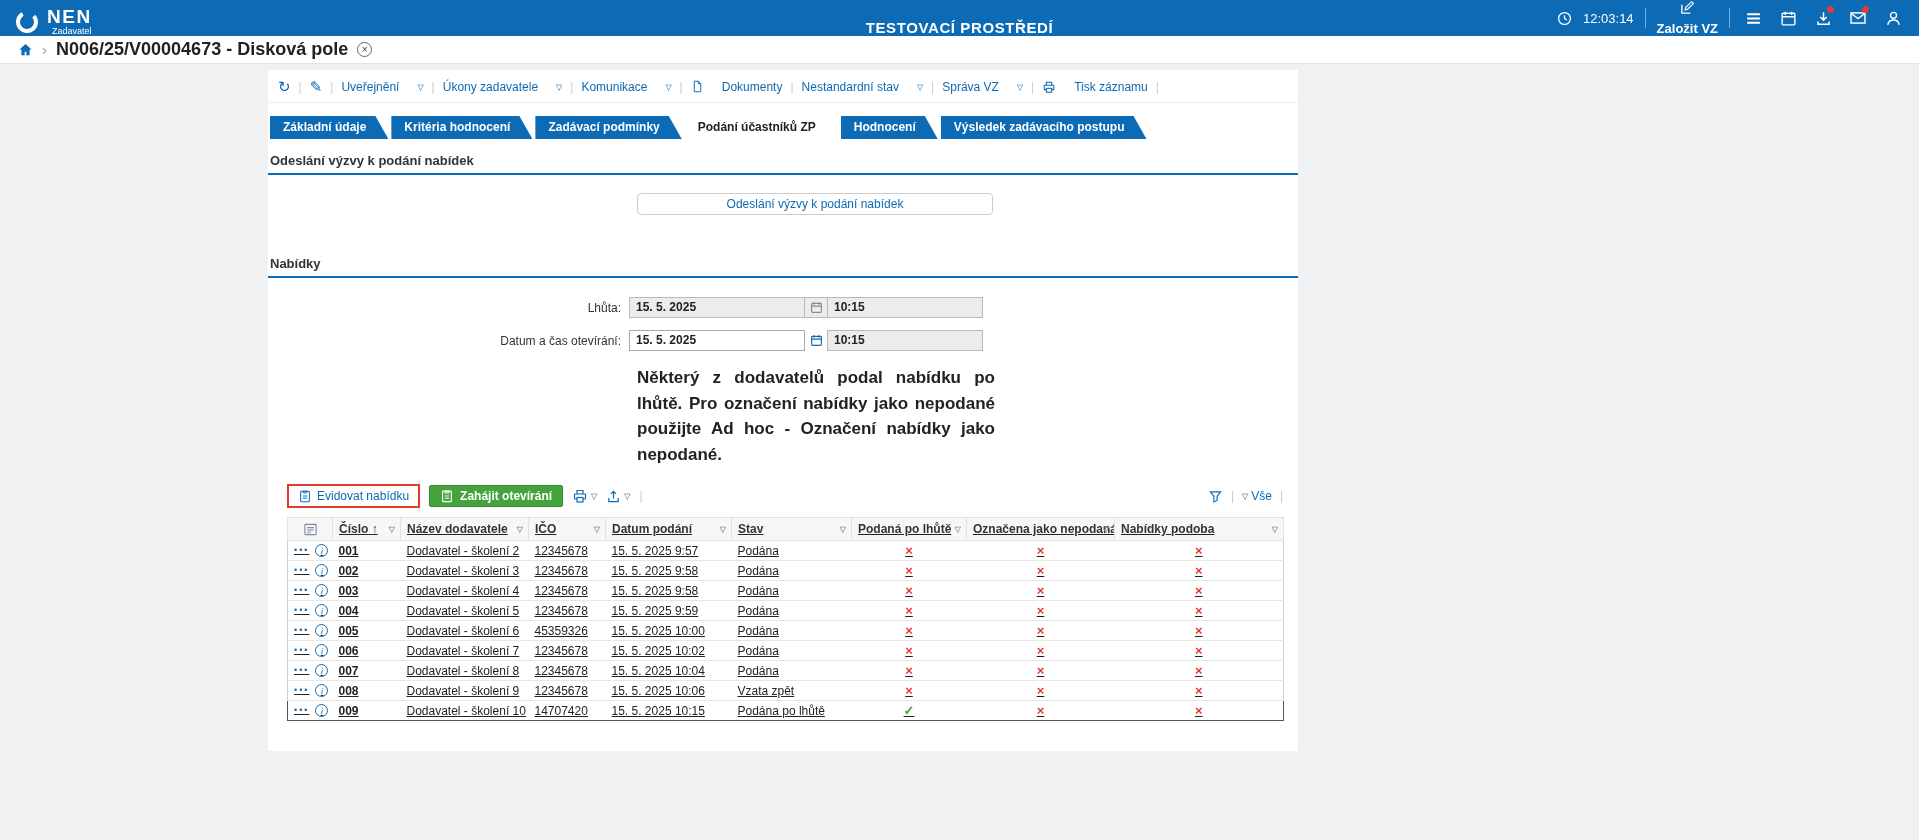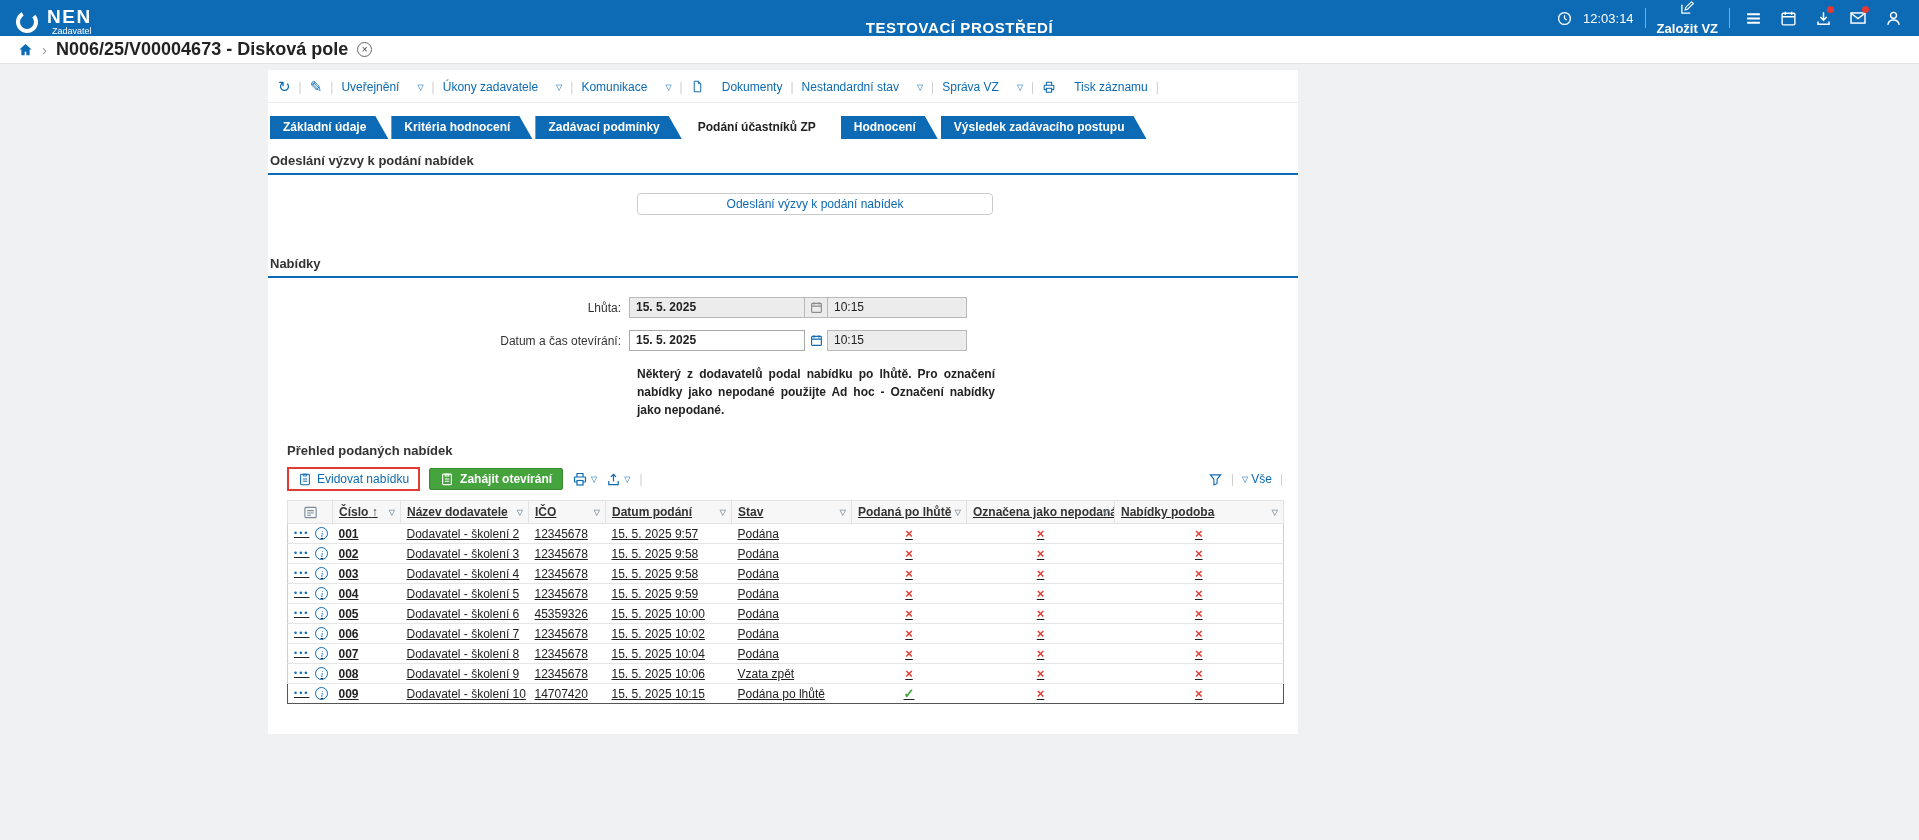--- a/index.html
+++ b/index.html
@@ -66,26 +66,26 @@
 
   
   .fields{padding-top:19px;}
   .field-row{display:flex;align-items:center;margin-bottom:12px;}
   .field-label{width:361px;text-align:right;padding-right:8px;font-size:12px;color:#333;}
   .control{display:flex;align-items:center;}
   .date-box{width:176px;height:21px;line-height:19px;border:1px solid #a9a9a9;font-weight:bold;
             font-size:12px;padding-left:6px;background:#fff;}
   .cal-btn{width:22px;height:21px;display:flex;align-items:center;justify-content:center;
            cursor:pointer;color:var(--accent);}
-  .time-box{width:140px;height:21px;line-height:19px;border:1px solid #b9b9b9;font-weight:normal;
+  .time-box{width:156px;height:21px;line-height:19px;border:1px solid #b9b9b9;font-weight:bold;
             font-size:12px;padding-left:6px;background:#ececec;}
   .control.disabled .date-box{background:#ececec;border-color:#b9b9b9;}
   .control.disabled .cal-btn{background:#ececec;color:#8b8b8b;
         border-top:1px solid #b9b9b9;border-bottom:1px solid #b9b9b9;}
-  .warning{margin-left:369px;width:358px;font-size:12px;font-weight:bold;color:#222;
+  .warning{margin-left:369px;width:358px;font-size:17px;font-weight:bold;color:#222;
            line-height:1.5;text-align:justify;margin-top:14px;}
 
   
   .grid-heading{font-size:13px;font-weight:bold;color:#333;margin:24px 0 9px 19px;}
   .grid-toolbar{display:flex;align-items:center;gap:9px;margin:0 15px 0 19px;font-size:12px;}
   .btn-evidovat{display:flex;align-items:center;gap:5px;border:2px solid var(--red);background:#fff;
                 color:var(--accent);padding:3px 9px;font-size:12px;font-family:inherit;cursor:pointer;}
   .btn-zahajit{display:flex;align-items:center;gap:6px;background:var(--green);border:1px solid #3a8c33;
                color:#fff;font-weight:bold;padding:3px 10px;border-radius:2px;font-size:12px;
                font-family:inherit;cursor:pointer;}
@@ -305,21 +305,20 @@
                 <rect x="2" y="3" width="12" height="11" rx="1" fill="none" stroke="currentColor" stroke-width="1.4"></rect>
                 <path d="M2 6.3h12M5 1.6v3M11 1.6v3" stroke="currentColor" stroke-width="1.4"></path>
               </svg>
           </span>
           <span class="time-box">10:15</span>
         </span>
       </div>
       <p class="warning">Některý z dodavatelů podal nabídku po lhůtě. Pro označení nabídky jako nepodané použijte Ad hoc - Označení nabídky jako nepodané.</p>
     </div>
 
-    <h3 class="grid-heading">Přehled podaných nabídek</h3>
 
     <div class="grid-toolbar">
       <button class="btn-evidovat">
         <span>
           <svg width="14" height="14" viewBox="0 0 16 16">
               <rect x="3" y="2.5" width="10" height="12" rx="1" fill="none" stroke="currentColor" stroke-width="1.2"></rect>
               <path d="M6 2.5h4v2H6zM5.5 8h5M5.5 10.5h5" stroke="currentColor" stroke-width="1.1" fill="none"></path>
             </svg>
         </span>
         <span>Evidovat nabídku</span>

